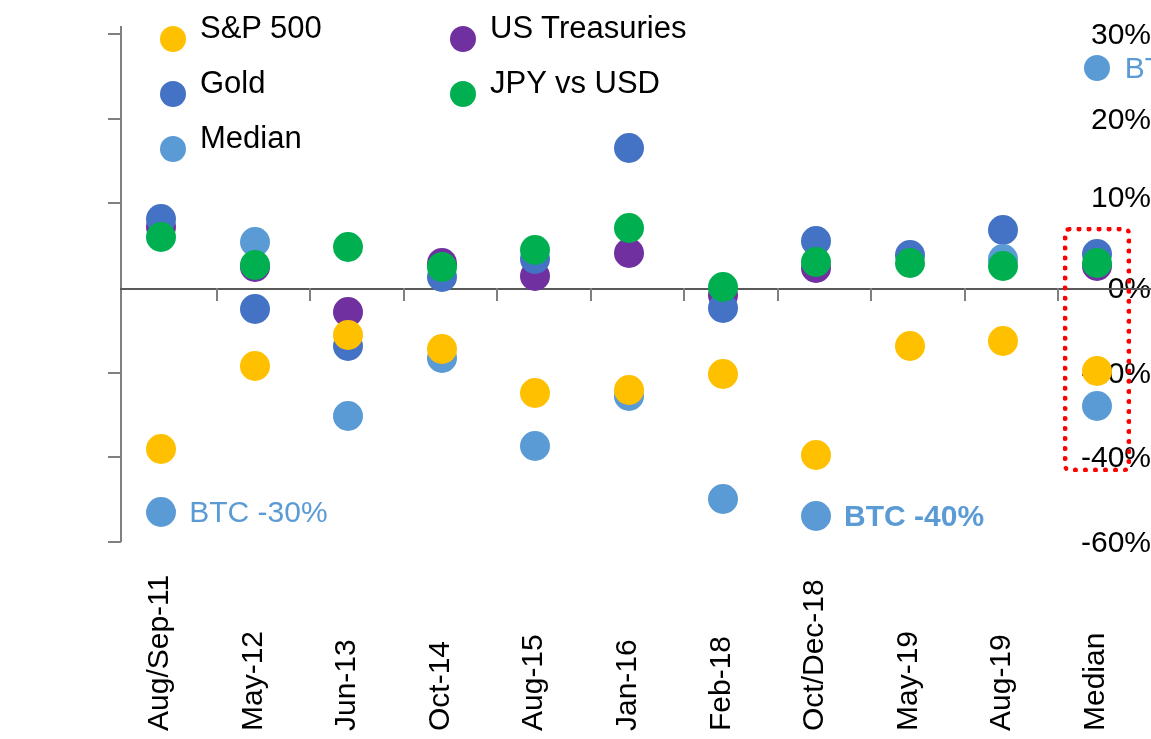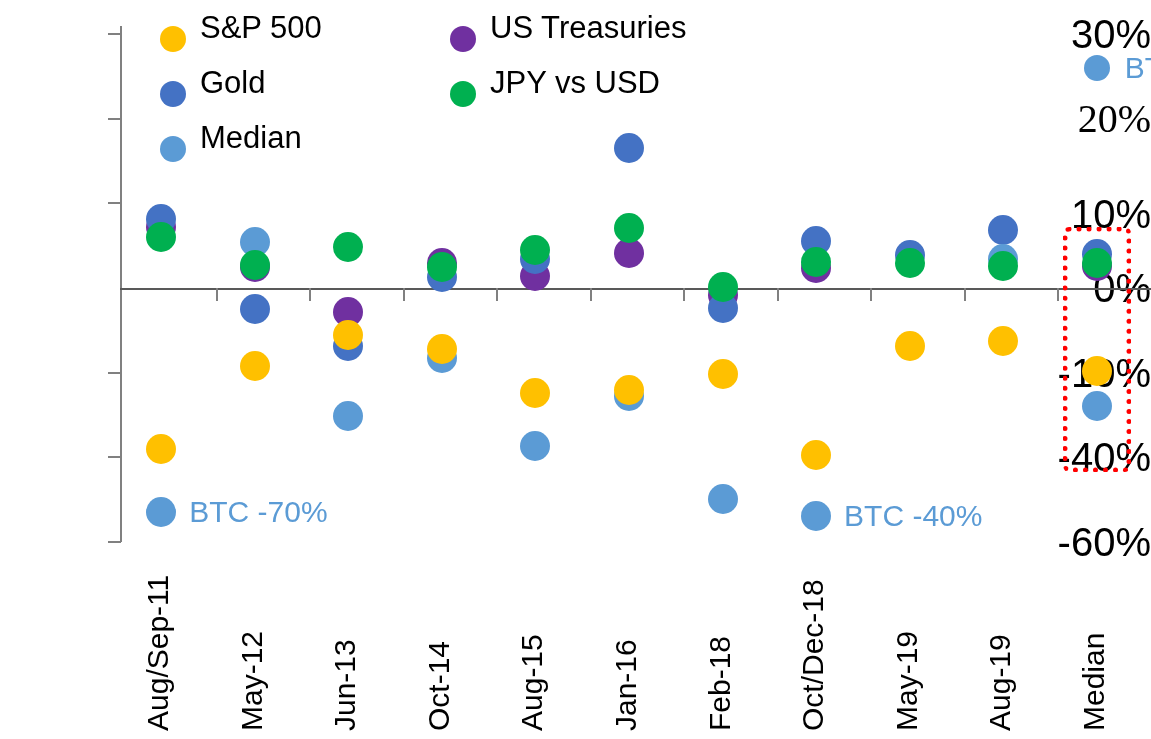--- a/index.html
+++ b/index.html
@@ -8,21 +8,21 @@
 
   
   .plot-area{position:absolute;left:120px;top:22px;width:1031px;height:522px;}
 
   
   .y-spine{position:absolute;left:120px;top:26px;width:2px;height:516px;background:#808080;}
   
   .zero-line{position:absolute;left:120px;width:1031px;height:2px;background:#595959;}
 
   .ytick-label{position:absolute;right:0;width:112px;text-align:right;
-    font-size:40px;color:#000;line-height:1;transform:translateY(-50%);white-space:nowrap;}
+    font-size:30px;color:#000;line-height:1;transform:translateY(-50%);white-space:nowrap;}
   .ytick-mark{position:absolute;left:108px;width:13px;height:2px;background:#808080;transform:translateY(-50%);}
 
   
   .cat-tick{position:absolute;width:2px;height:13px;background:#808080;}
 
   
   .pt{position:absolute;border-radius:50%;transform:translate(-50%,-50%);}
 
   
   .xlab{position:absolute;bottom:0;transform-origin:left bottom;
@@ -74,23 +74,23 @@
           <span class="leg-dot" style="background: rgb(0, 176, 80);"></span>
           <span class="leg-txt">JPY vs USD</span>
         </div>
       </div>
   </div>
 
   <div class="y-spine"></div>
   <div id="yticks">
       <div class="ytick-label" style="top: 34px;">30%</div>
       <div class="ytick-mark" style="top: 34px;"></div>
-      <div class="ytick-label" style="top: 118.667px; font-family: Liberation Serif, serif;">20%</div>
+      <div class="ytick-label" style="top: 118.667px;">20%</div>
       <div class="ytick-mark" style="top: 118.667px;"></div>
-      <div class="ytick-label" style="top: 214px;">10%</div>
+      <div class="ytick-label" style="top: 197px;">10%</div>
       <div class="ytick-mark" style="top: 203.333px;"></div>
       <div class="ytick-label" style="top: 288px;">0%</div>
       <div class="ytick-label" style="top: 372.667px;">-10%</div>
       <div class="ytick-mark" style="top: 372.667px;"></div>
       <div class="ytick-label" style="top: 457.333px;">-40%</div>
       <div class="ytick-mark" style="top: 457.333px;"></div>
       <div class="ytick-label" style="top: 542px;">-60%</div>
       <div class="ytick-mark" style="top: 542px;"></div>
     </div>
 
@@ -107,23 +107,23 @@
       <div class="xlab" style="left: 828.107px; bottom: 8px;">Oct/Dec-18</div>
       <div class="xlab" style="left: 921.653px; bottom: 8px;">May-19</div>
       <div class="xlab" style="left: 1015.2px; bottom: 8px;">Aug-19</div>
       <div class="xlab" style="left: 1108.74px; bottom: 8px;">Median</div>
     </div>
 
   <div id="annots">
       <div class="annot-dot" style="left: 1096.74px; top: 67.8667px; background: rgb(91, 155, 213);"></div>
       <div class="annot" style="left: 1124.74px; top: 67.8667px; color: rgb(91, 155, 213);">BTC +50%</div>
       <div class="annot-dot" style="left: 161.289px; top: 512.367px; background: rgb(91, 155, 213);"></div>
-      <div class="annot" style="left: 189.289px; top: 512.367px; color: rgb(91, 155, 213);">BTC -70%</div>
+      <div class="annot" style="left: 189.289px; top: 512.367px; color: rgb(91, 155, 213);">BTC -30%</div>
       <div class="annot-dot" style="left: 816.107px; top: 515.753px; background: rgb(91, 155, 213);"></div>
-      <div class="annot" style="left: 844.107px; top: 515.753px; color: rgb(91, 155, 213);">BTC -40%</div>
+      <div class="annot" style="left: 844.107px; top: 515.753px; color: rgb(91, 155, 213); font-weight: bold;">BTC -40%</div>
     </div>
 
 <div class="zero-line" style="top: 288px;"></div>
     <div class="cat-tick" style="left: 215.545px; top: 288px;"></div>
     <div class="cat-tick" style="left: 309.091px; top: 288px;"></div>
     <div class="cat-tick" style="left: 402.636px; top: 288px;"></div>
     <div class="cat-tick" style="left: 496.182px; top: 288px;"></div>
     <div class="cat-tick" style="left: 589.727px; top: 288px;"></div>
     <div class="cat-tick" style="left: 683.273px; top: 288px;"></div>
     <div class="cat-tick" style="left: 776.818px; top: 288px;"></div>

